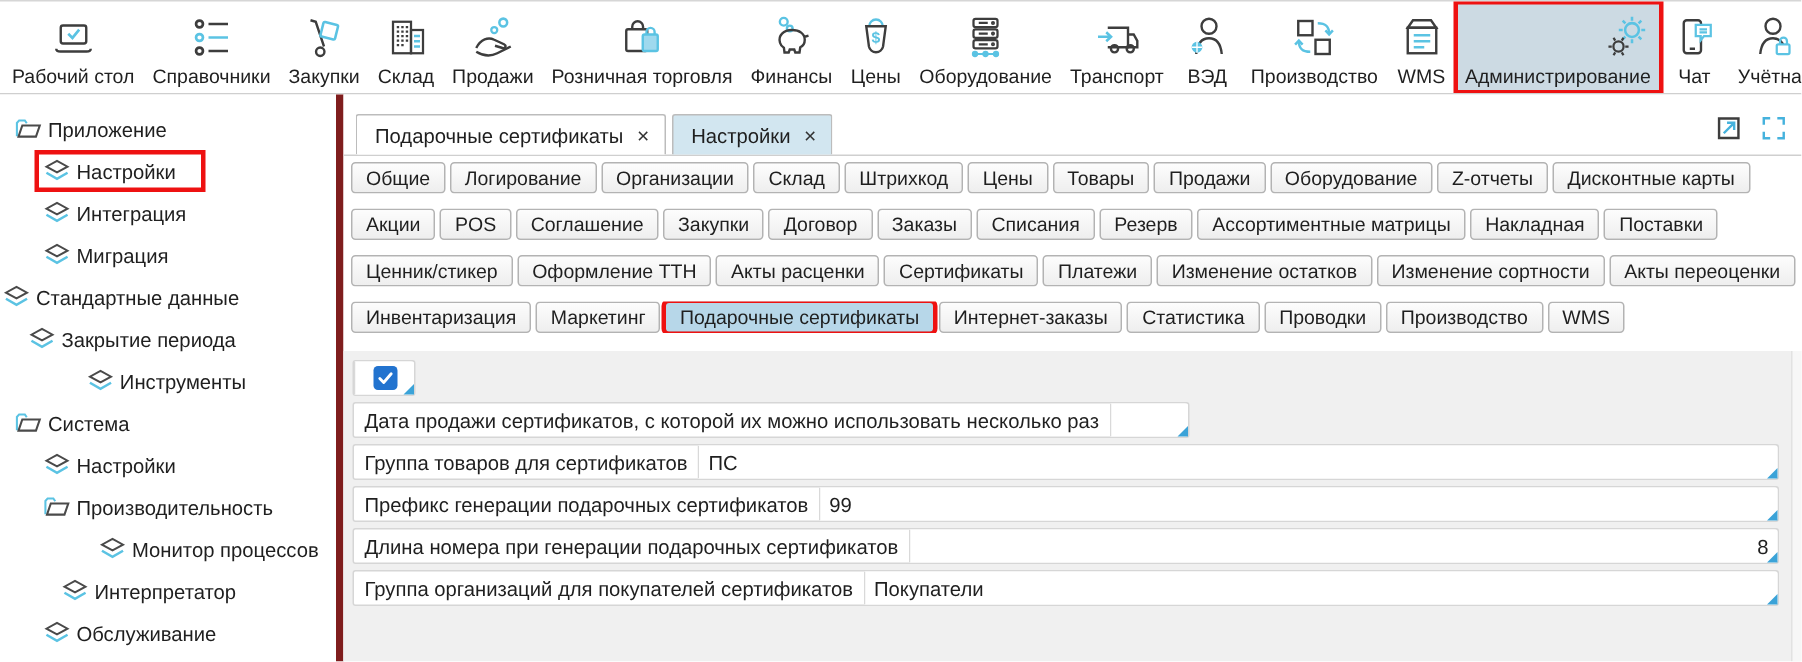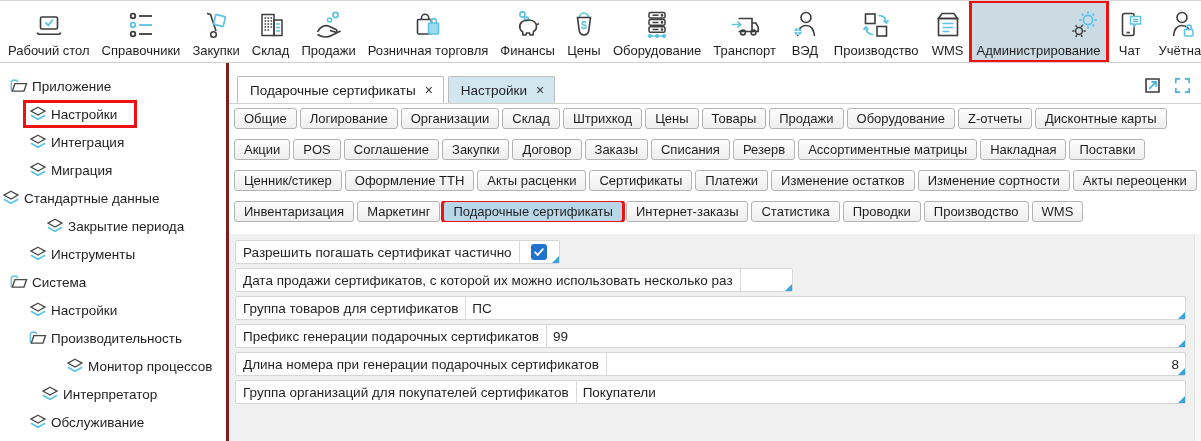--- a/index.html
+++ b/index.html
@@ -16,21 +16,21 @@
   .tb-icon { width: 34px; height: 36px; display: flex; align-items: center; justify-content: center; }
   .tb-icon svg { width: 32px; height: 32px; }
   .tb-label { font-size: 13px; }
   .tb-item.selected { background: #ccdae3; align-items: flex-end; }
   .red-box { outline: 3px solid #ee1111; outline-offset: -1px; position: relative; z-index: 3; }
 
   
   .body { flex: 1; display: flex; min-height: 0; }
 
   
-  .sidebar { width: 229px; flex: none; background: #fff; border-right: 3px solid #7f1d1d;
+  .sidebar { width: 229px; flex: none; background: #fff; border-right: 5px solid #7f1d1d;
              padding-top: 9px; overflow: hidden; }
   .tree-item { height: 28px; display: flex; align-items: center; font-size: 13.5px; cursor: pointer; }
   .tree-wrap { display: inline-flex; align-items: center; gap: 4px; padding: 2px 4px 2px 2px; }
   .tree-wrap.red-box { padding-right: 16px; outline-offset: 1px; }
   .tree-icon { width: 18px; height: 16px; flex: none; display: inline-flex; }
   .tree-icon svg { width: 100%; height: 100%; }
 
   
   .main { flex: 1; min-width: 0; display: flex; flex-direction: column; background: #fff; }
   .doc-strip { height: 41px; flex: none; position: relative; display: flex; align-items: flex-end;
@@ -358,32 +358,32 @@
           <span class="tree-wrap">
             <span class="tree-icon">
               <svg viewBox="0 0 16 15" fill="none">
                 <path d="M8 1.2L14.6 4.8 8 8.4 1.4 4.8Z" stroke="#4a4a4a" stroke-width="1.2"></path>
                 <path d="M1.4 8.6L8 12.4 14.6 8.6" stroke="#5bc3e3" stroke-width="1.6"></path>
               </svg>
             </span>
             <span class="tree-label">Стандартные данные</span>
           </span>
         </div>
-        <div class="tree-item" style="padding-left: 44px;">
+        <div class="tree-item" style="padding-left: 17px;">
           <span class="tree-wrap">
             <span class="tree-icon">
               <svg viewBox="0 0 16 15" fill="none">
                 <path d="M8 1.2L14.6 4.8 8 8.4 1.4 4.8Z" stroke="#4a4a4a" stroke-width="1.2"></path>
                 <path d="M1.4 8.6L8 12.4 14.6 8.6" stroke="#5bc3e3" stroke-width="1.6"></path>
               </svg>
             </span>
             <span class="tree-label">Закрытие периода</span>
           </span>
         </div>
-        <div class="tree-item" style="padding-left: 27px;">
+        <div class="tree-item" style=" justify-content: center;">
           <span class="tree-wrap">
             <span class="tree-icon">
               <svg viewBox="0 0 16 15" fill="none">
                 <path d="M8 1.2L14.6 4.8 8 8.4 1.4 4.8Z" stroke="#4a4a4a" stroke-width="1.2"></path>
                 <path d="M1.4 8.6L8 12.4 14.6 8.6" stroke="#5bc3e3" stroke-width="1.6"></path>
               </svg>
             </span>
             <span class="tree-label">Инструменты</span>
           </span>
         </div>
@@ -520,21 +520,20 @@
             <span class="subtab">Интернет-заказы</span>
             <span class="subtab">Статистика</span>
             <span class="subtab">Проводки</span>
             <span class="subtab">Производство</span>
             <span class="subtab">WMS</span>
           </div>
         </div>
       <div class="form">
         <div class="v-scrollbar"></div>
       <div class="form-row">
-            <span class="form-label">Разрешить погашать сертификат частично</span>
             <span class="form-field checkbox-field">
               <span class="checkbox checked">
                 <svg viewBox="0 0 12 12">
                   <path d="M2.2 6.4L4.8 9 9.8 3.2" fill="none" stroke="#fff" stroke-width="1.9" stroke-linecap="round" stroke-linejoin="round"></path>
                 </svg>
               </span>
             </span>
           </div>
           <div class="form-row">
             <span class="form-label">Дата продажи сертификатов, с которой их можно использовать несколько раз</span>

